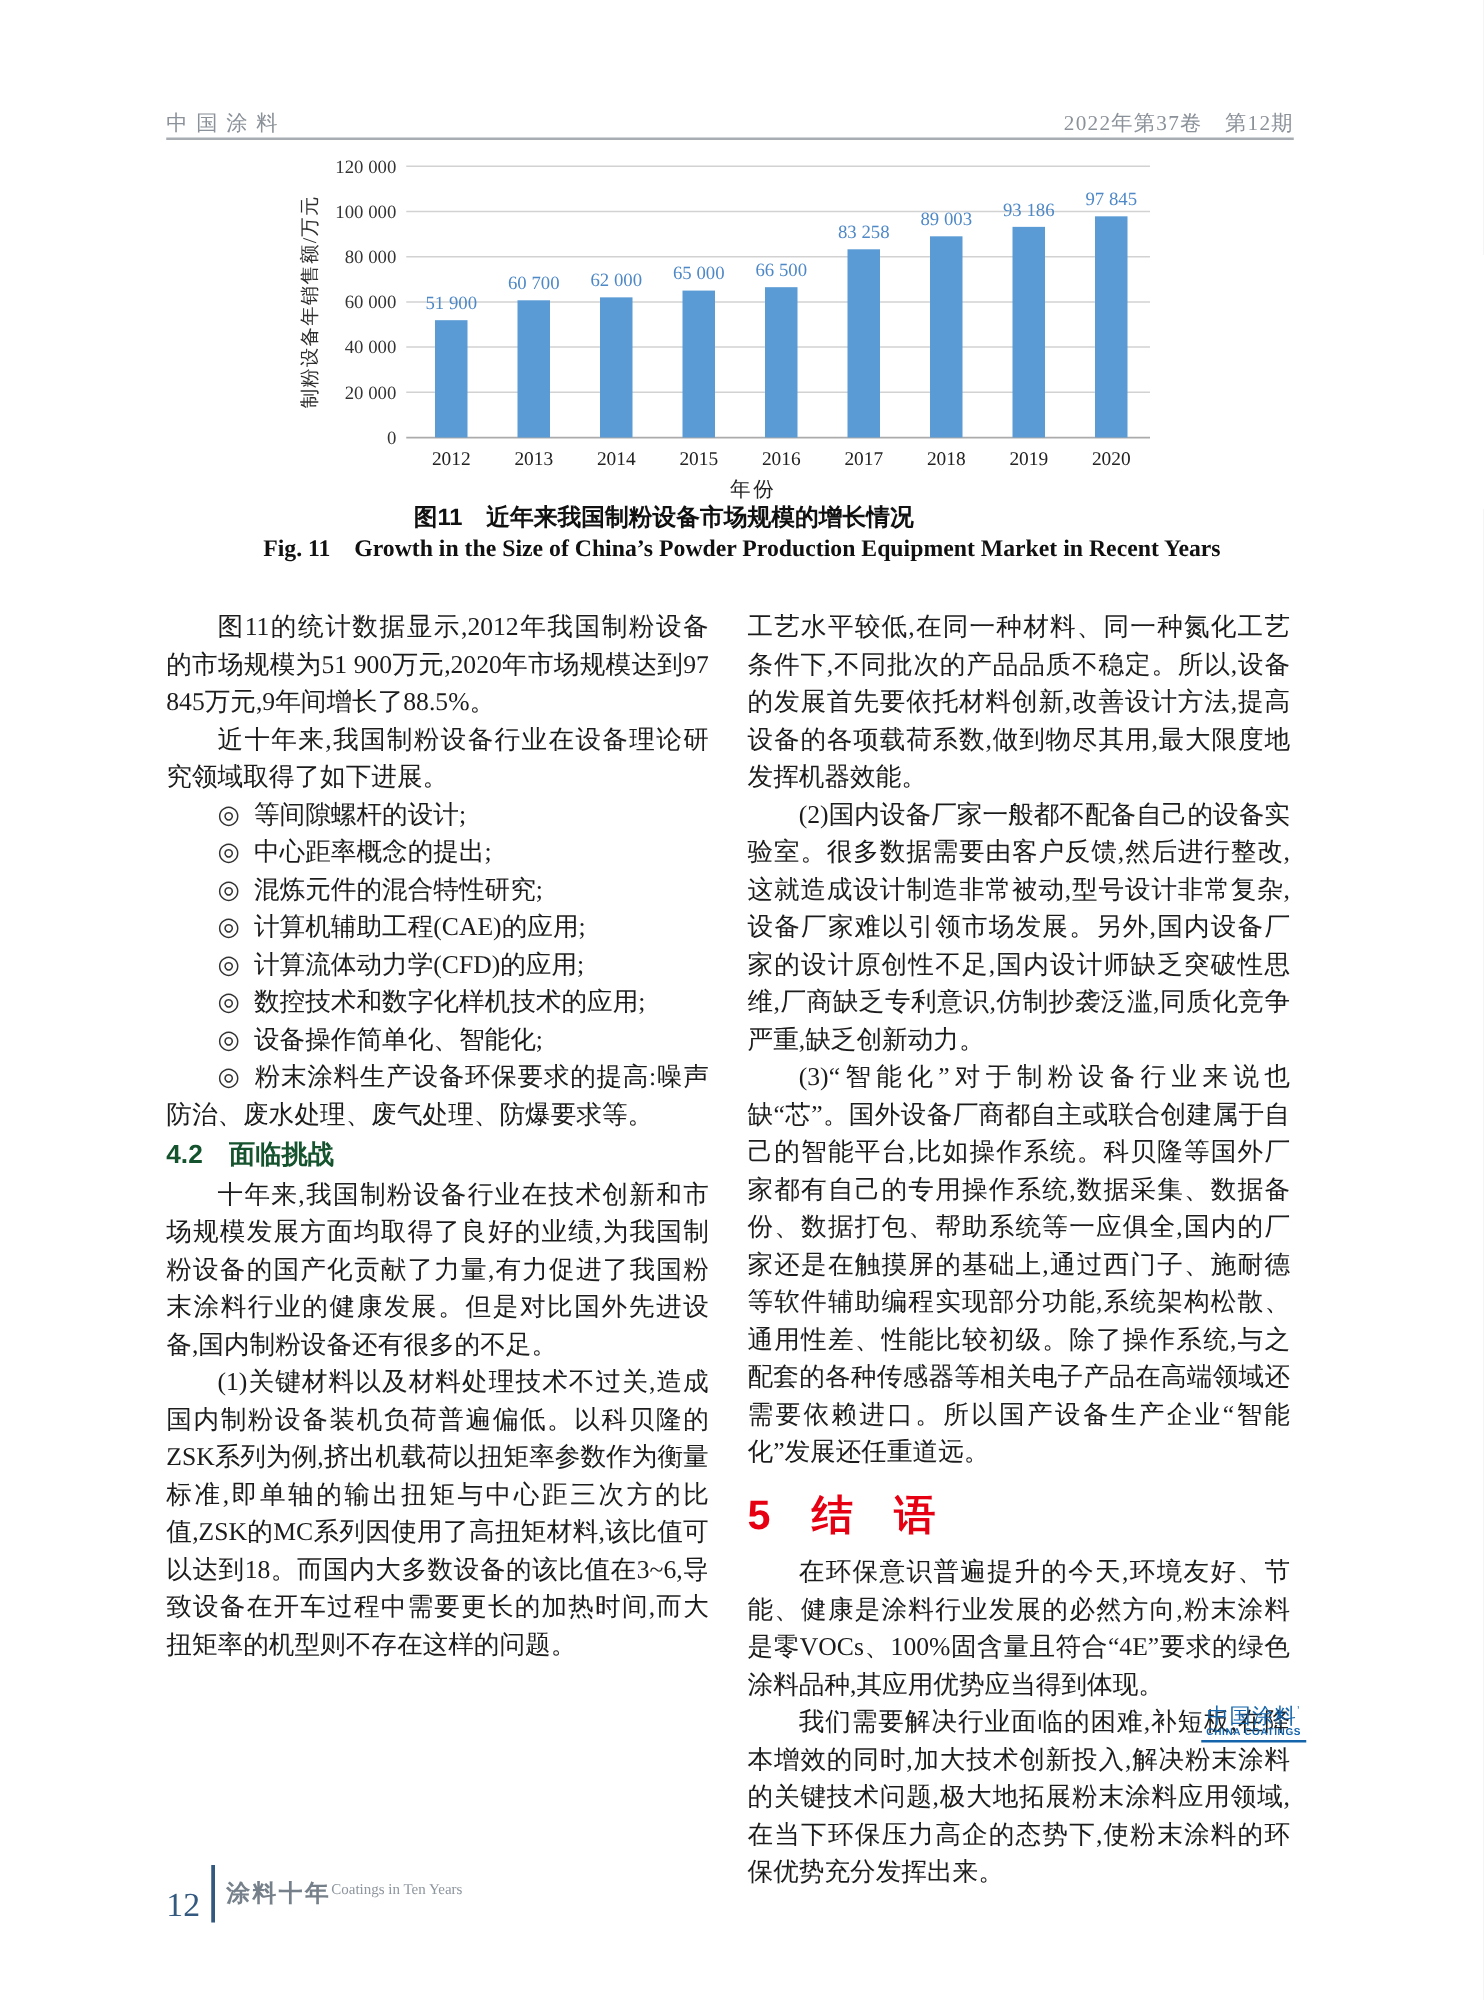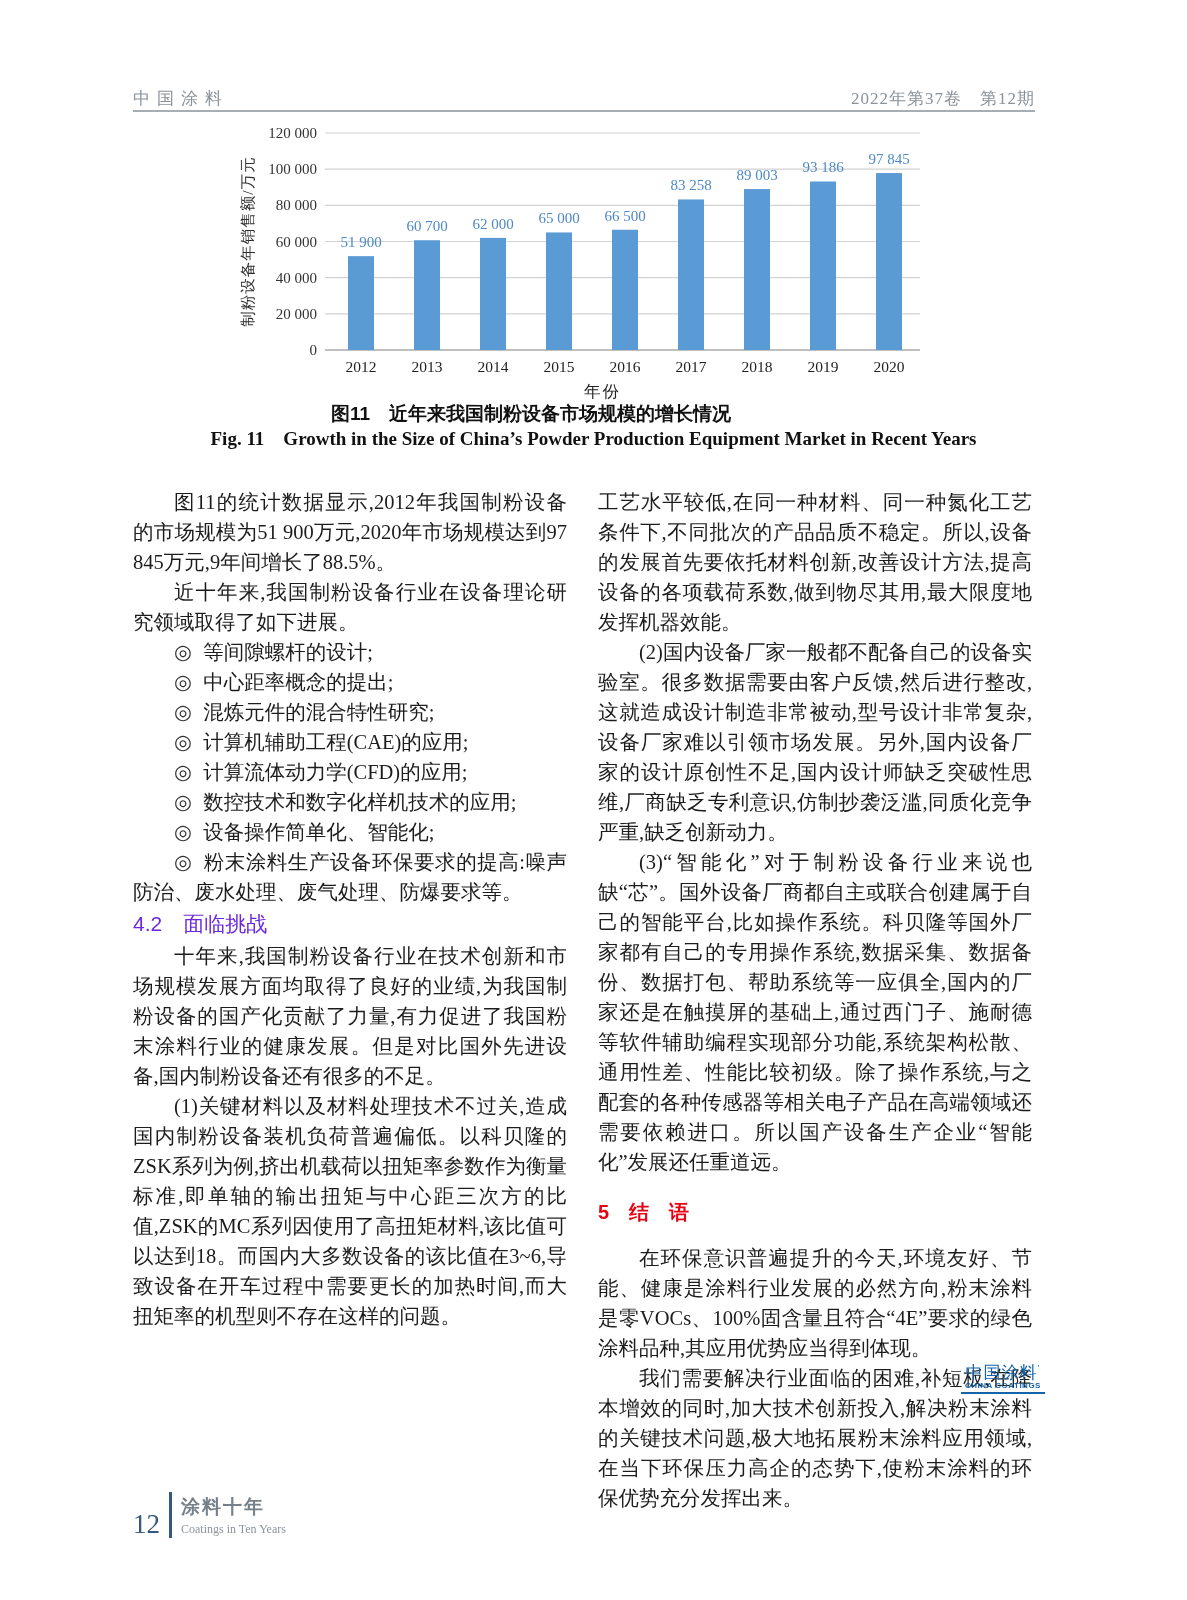--- a/index.html
+++ b/index.html
@@ -36,26 +36,26 @@
     font-size:20.5px; line-height:30px; text-align:justify;
   }
   .col-left{left:133px;}
   .col-right{left:598px;}
   .para{margin:0; text-indent:2em;}
   .noindent{text-indent:0;}
   .bullet{margin:0; text-indent:2em;}
   .bmark{margin-right:0.55em; color:#333;}
   .h-sub{
     font-family:"Liberation Sans","DejaVu Sans",sans-serif;
-    color:#6d28d9; font-weight:normal; font-size:21px;
+    color:#14532d; font-weight:bold; font-size:21px;
     margin:1px 0 1px 0; line-height:32px; text-indent:0;
   }
   .h-sec{
     font-family:"Liberation Sans","DejaVu Sans",sans-serif;
-    color:#e60012; font-weight:bold; font-size:20px;
+    color:#e60012; font-weight:bold; font-size:33px;
     margin:18px 0 14px 0; line-height:34px; text-indent:0;
   }
   
   .logo{
     position:absolute; left:961px; top:1364px; width:84px;
     color:#1464ac; text-align:center; line-height:1.05;
   }
   .logo-zh{
     font-family:"Liberation Sans","DejaVu Sans",sans-serif;
     font-weight:normal; font-size:17px; letter-spacing:1px; white-space:nowrap;
@@ -69,21 +69,21 @@
   
   .footer{
     position:absolute; left:133px; top:1492px;
     display:flex; align-items:center;
   }
   .page-num{
     font-size:27px; color:#33597f; margin-right:9px; align-self:flex-end;
     line-height:1;
   }
   .footer-bar{width:3px; height:46px; background:#33597f; margin-right:9px;}
-  .footer-text{display:flex; flex-direction:column; justify-content:center;}
+  .footer-text{display:flex; flex-direction:row; justify-content:center;}
   .series-zh{
     font-family:"Liberation Sans","DejaVu Sans",sans-serif;
     font-weight:bold; font-size:19px; color:#76808a; letter-spacing:2px;
   }
   .series-en{font-size:12px; color:#8d959d; margin-top:2px;}
 </style>
 </head>
 <body>
 
 <div class="page">

